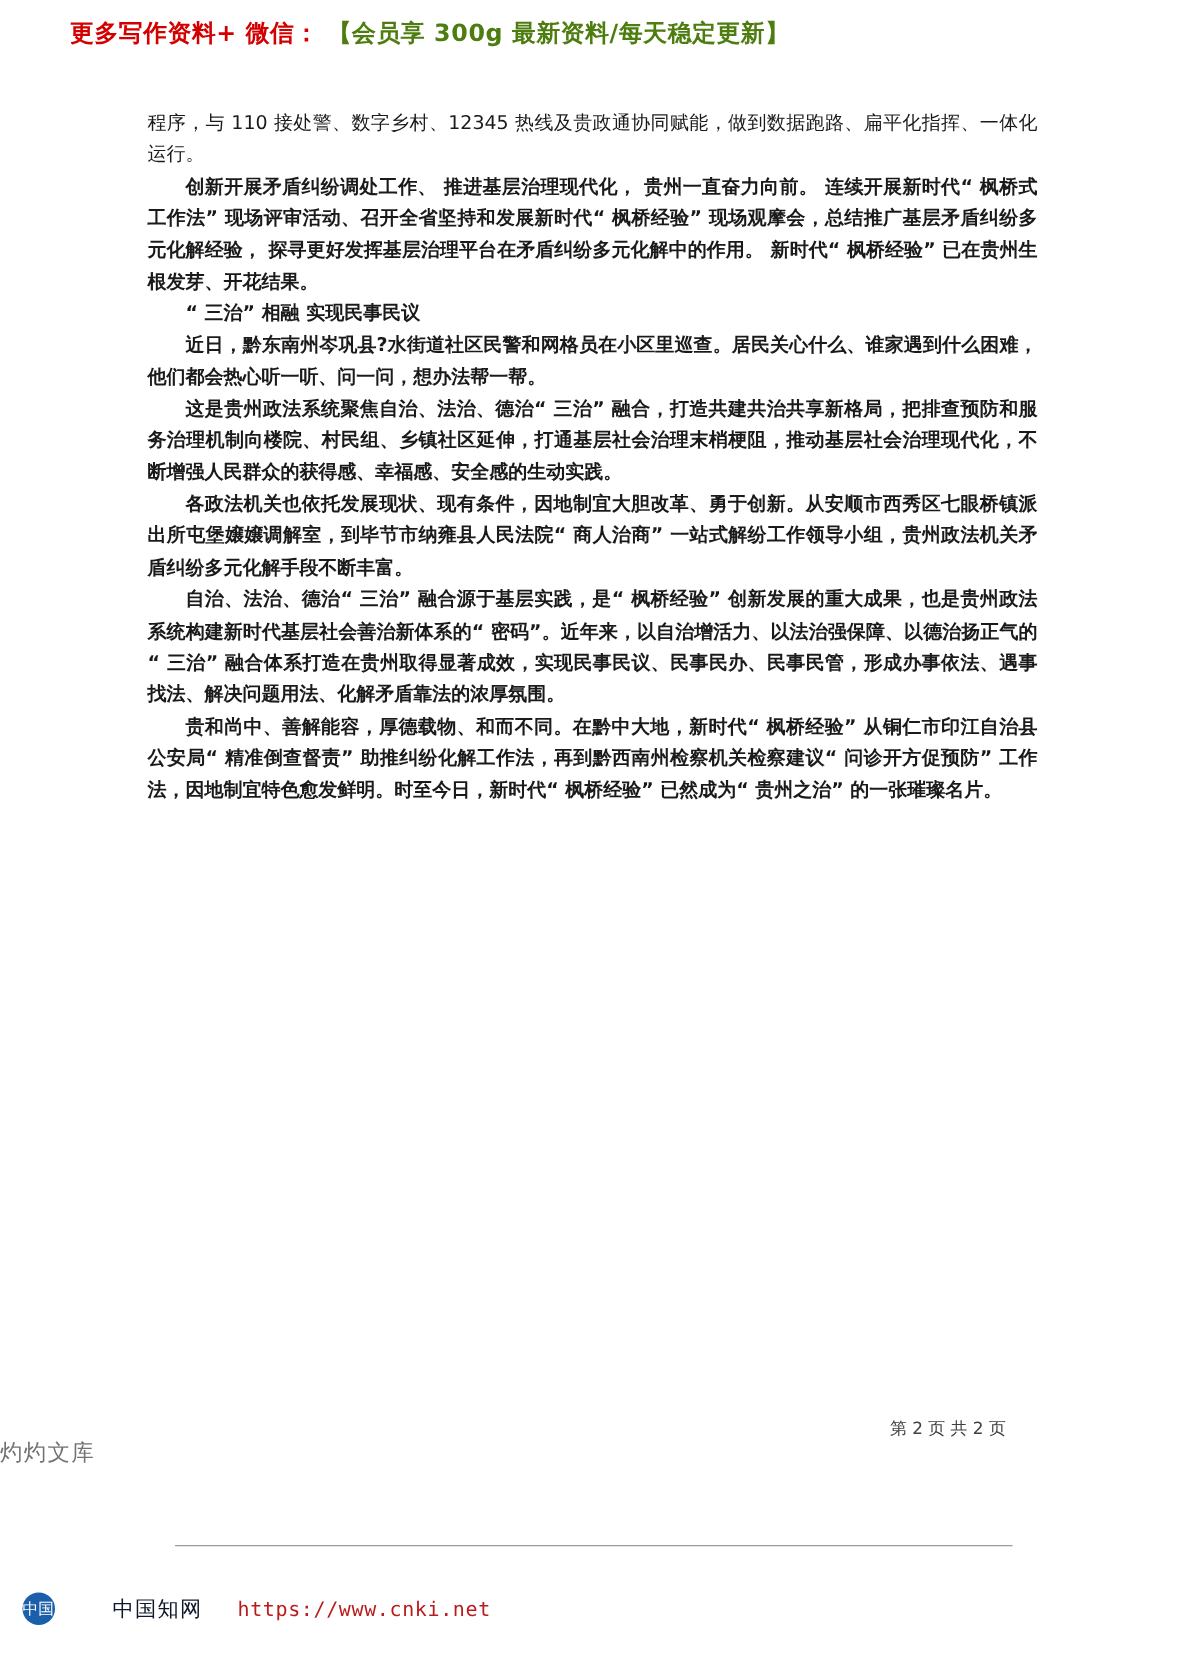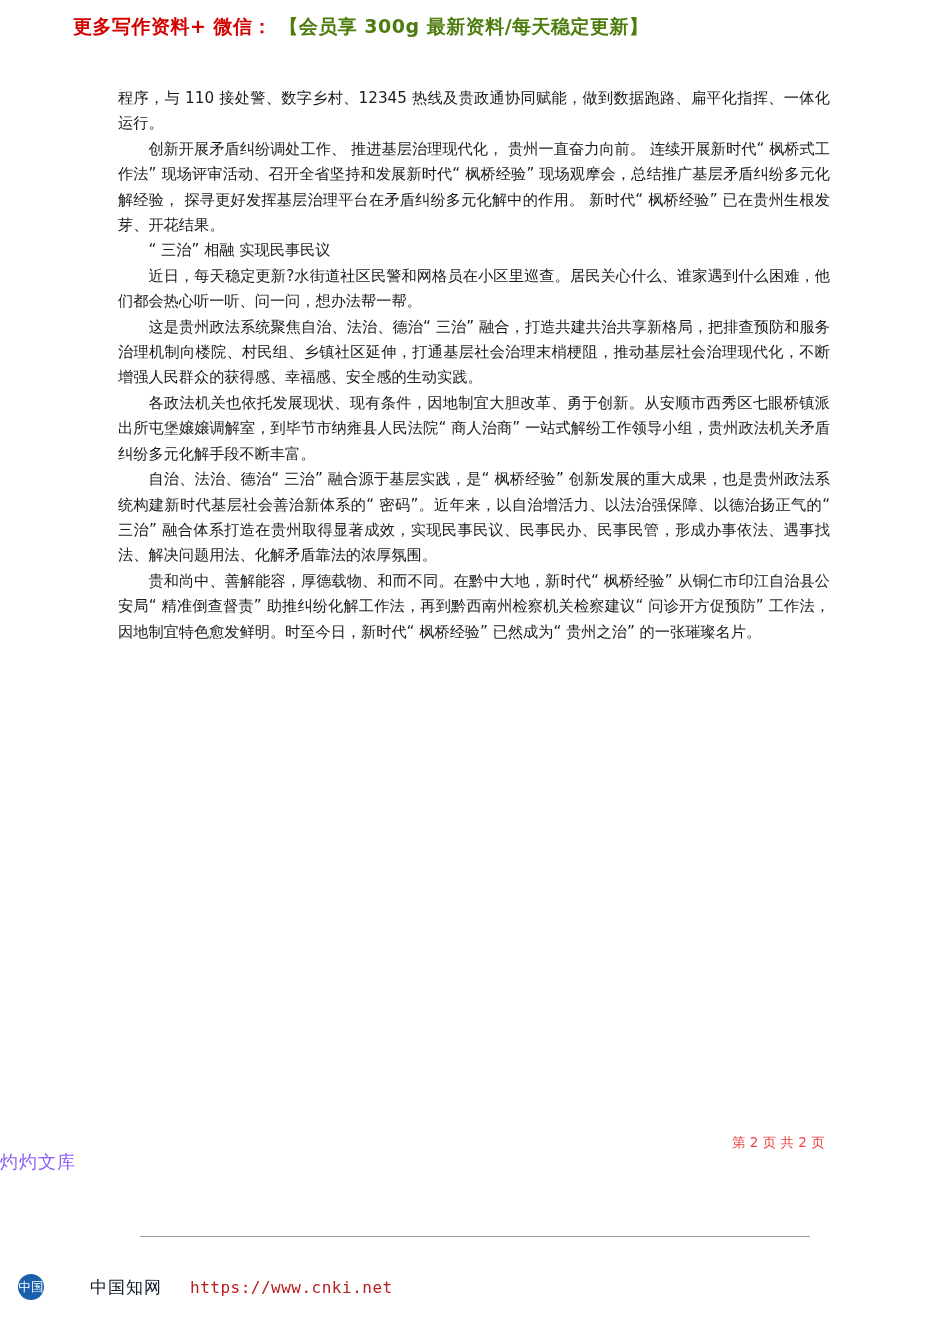--- a/index.html
+++ b/index.html
@@ -21,62 +21,62 @@
     position: absolute;
     top: 14px;
     left: 56px;
     width: 840px;
     font-size: 19px;
     font-weight: bold;
     color: #d40000;
     letter-spacing: 0.5px;
     white-space: nowrap;
   }
-  .banner .seg-a { color: #d40000; margin-left: 17px; }
+  .banner .seg-a { color: #d40000; }
   .banner .seg-b { color: #4d7c0f; }
 
   
   .doc {
     position: absolute;
     top: 86px;
     left: 118px;
     width: 712px;
     font-size: 15.2px;
     line-height: 25.4px;
     text-align: justify;
     text-justify: inter-ideograph;
     color: #1a1a1a;
   }
   .doc p {
     margin: 0;
     text-indent: 0;
   }
   .doc p.ind {
     text-indent: 2em;
+    font-weight: bold;
   }
 
   
   .page-num {
     position: absolute;
     top: 1134px;
     left: 712px;
     width: 180px;
     font-size: 13.5px;
-    color: #ef4444;
+    color: #404040;
     white-space: nowrap;
-    margin-left: 20px;
   }
 
   
   .wm-left {
     position: absolute;
     top: 1150px;
     left: 0px;
     font-size: 18px;
-    color: #8b5cf6;
+    color: #737373;
     letter-spacing: 1px;
   }
 
   
   .rule {
     position: absolute;
     top: 1236px;
     left: 140px;
     width: 670px;
     height: 1px;
@@ -93,21 +93,20 @@
     gap: 14px;
   }
   .cnki-badge {
     width: 26px;
     height: 26px;
     border-radius: 50%;
     background: #1b5faa;
     color: #ffffff;
     font-size: 12.5px;
     line-height: 26px;
-    text-align: center;
     font-family: "DejaVu Sans", "Liberation Sans", sans-serif;
   }
   .cnki-name {
     font-size: 17px;
     color: #0f172a;
     letter-spacing: 1px;
     margin-left: 32px;
   }
   .cnki-url {
     font-size: 16px;
@@ -122,21 +121,21 @@
 
 <div class="banner">
   <span class="seg-a">更多写作资料+ 微信：</span>
   <span class="seg-b">【会员享 300g 最新资料/每天稳定更新】</span>
 </div>
 
 <div class="doc">
   <p class="p0">程序，与 110 接处警、数字乡村、12345 热线及贵政通协同赋能，做到数据跑路、扁平化指挥、一体化运行。</p>
   <p class="ind">创新开展矛盾纠纷调处工作、 推进基层治理现代化， 贵州一直奋力向前。 连续开展新时代“ 枫桥式工作法” 现场评审活动、召开全省坚持和发展新时代“ 枫桥经验” 现场观摩会，总结推广基层矛盾纠纷多元化解经验， 探寻更好发挥基层治理平台在矛盾纠纷多元化解中的作用。 新时代“ 枫桥经验” 已在贵州生根发芽、开花结果。</p>
   <p class="ind">“ 三治” 相融 实现民事民议</p>
-  <p class="ind">近日，每天稳定更新?水街道社区民警和网格员在小区里巡查。居民关心什么、谁家遇到什么困难，他们都会热心听一听、问一问，想办法帮一帮。</p>
+  <p class="ind">近日，黔东南州岑巩县?水街道社区民警和网格员在小区里巡查。居民关心什么、谁家遇到什么困难，他们都会热心听一听、问一问，想办法帮一帮。</p>
   <p class="ind">这是贵州政法系统聚焦自治、法治、德治“ 三治” 融合，打造共建共治共享新格局，把排查预防和服务治理机制向楼院、村民组、乡镇社区延伸，打通基层社会治理末梢梗阻，推动基层社会治理现代化，不断增强人民群众的获得感、幸福感、安全感的生动实践。</p>
   <p class="ind">各政法机关也依托发展现状、现有条件，因地制宜大胆改革、勇于创新。从安顺市西秀区七眼桥镇派出所屯堡嬢嬢调解室，到毕节市纳雍县人民法院“ 商人治商” 一站式解纷工作领导小组，贵州政法机关矛盾纠纷多元化解手段不断丰富。</p>
   <p class="ind">自治、法治、德治“ 三治” 融合源于基层实践，是“ 枫桥经验” 创新发展的重大成果，也是贵州政法系统构建新时代基层社会善治新体系的“ 密码”。近年来，以自治增活力、以法治强保障、以德治扬正气的“ 三治” 融合体系打造在贵州取得显著成效，实现民事民议、民事民办、民事民管，形成办事依法、遇事找法、解决问题用法、化解矛盾靠法的浓厚氛围。</p>
   <p class="ind">贵和尚中、善解能容，厚德载物、和而不同。在黔中大地，新时代“ 枫桥经验” 从铜仁市印江自治县公安局“ 精准倒查督责” 助推纠纷化解工作法，再到黔西南州检察机关检察建议“ 问诊开方促预防” 工作法，因地制宜特色愈发鲜明。时至今日，新时代“ 枫桥经验” 已然成为“ 贵州之治” 的一张璀璨名片。</p>
 </div>
 
 <div class="page-num">第 2 页 共 2 页</div>
 
 <div class="wm-left">灼灼文库</div>
 

